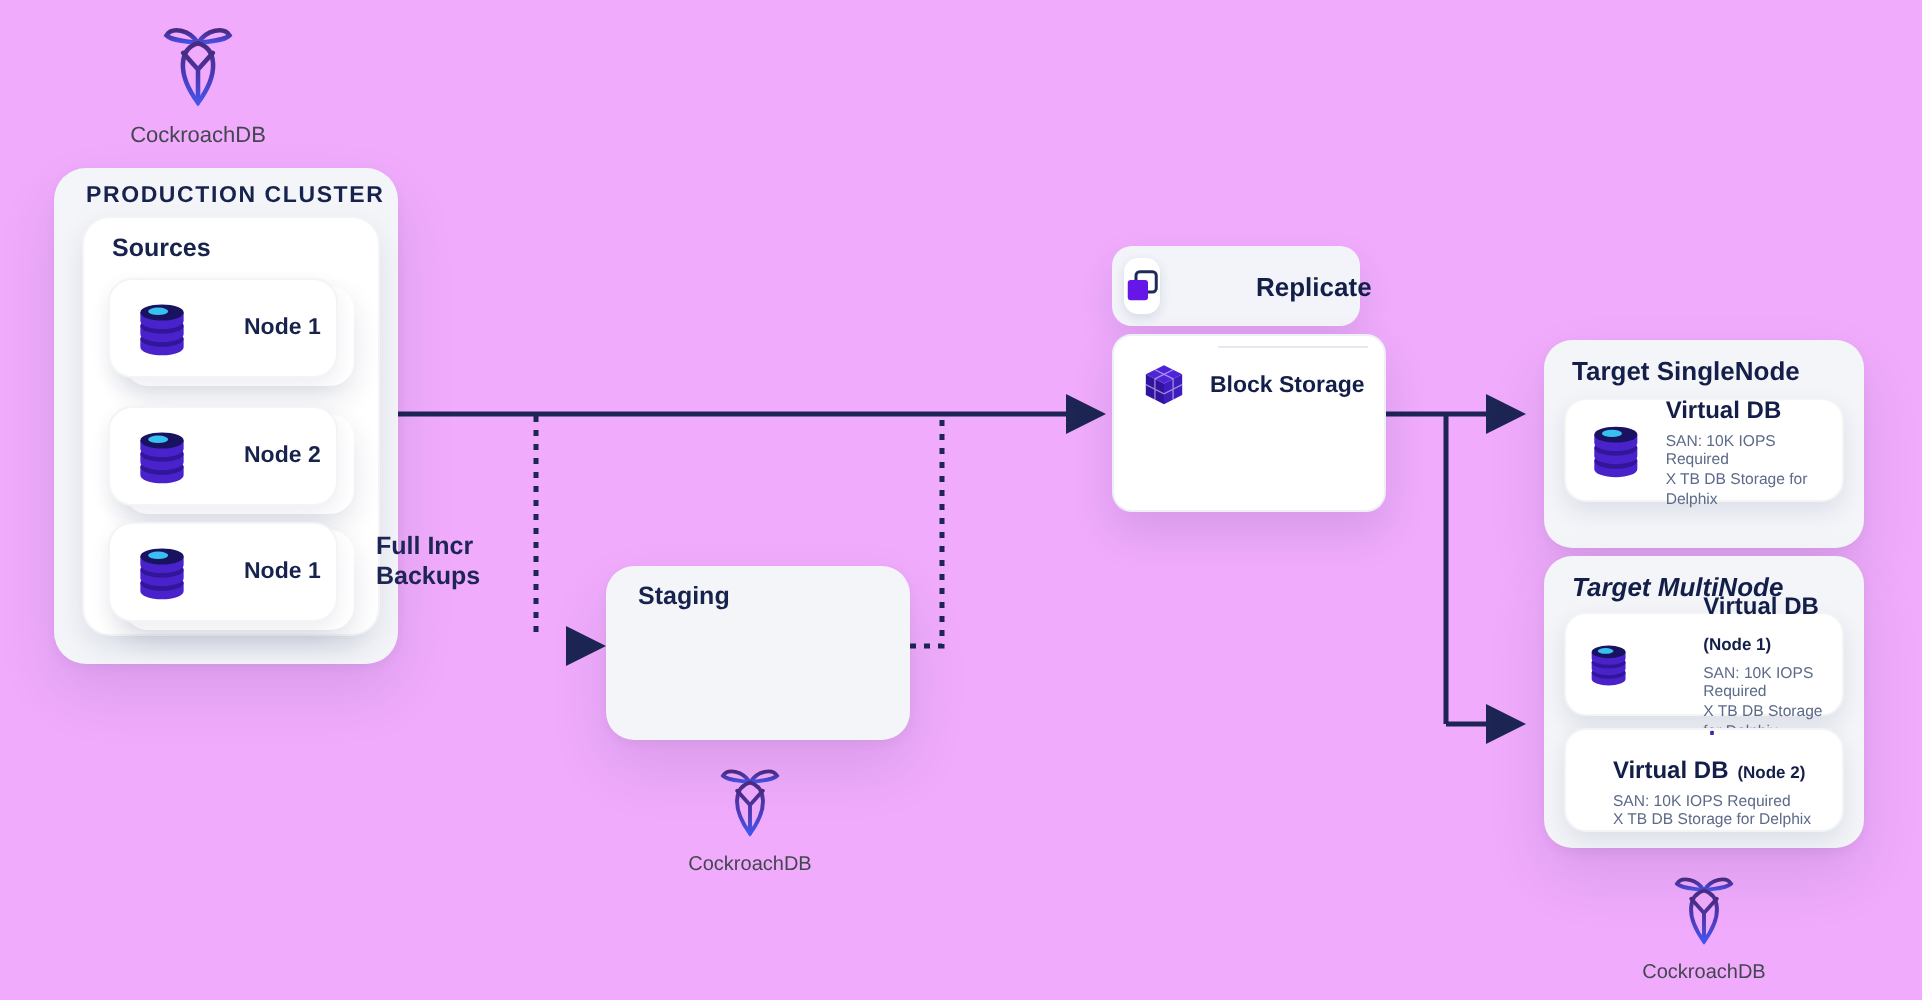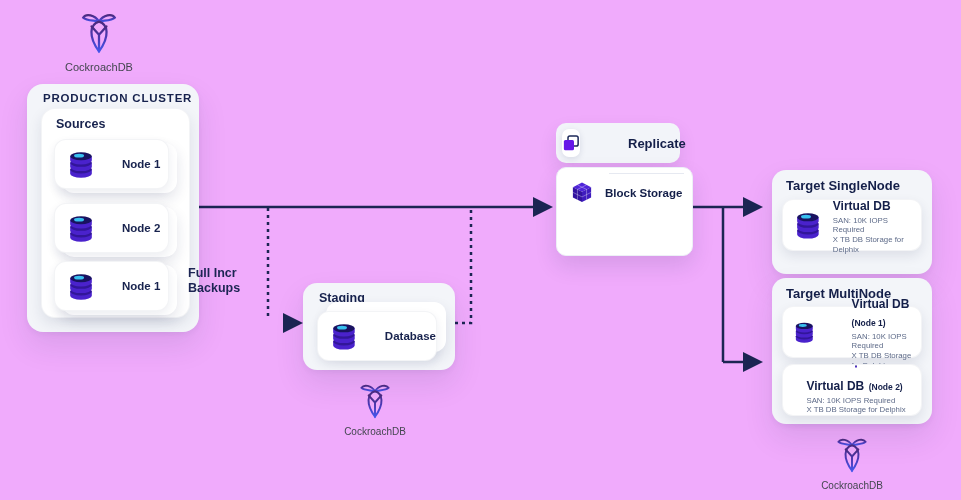--- a/index.html
+++ b/index.html
@@ -152,35 +152,20 @@
   </div>
 
   <div class="abs bold-note" style="left:188px;top:266px;">
     <div>Full Incr</div>
     <div>Backups</div>
   </div>
 
 
   <div class="abs panel" style="left:303px;top:283px;width:152px;height:87px;border-radius:14px;">
     <div class="abs panel-title" style="left:16px;top:8px;">Staging</div>
-    <div class="stack" style="left:14px;top:28px;width:120px;height:50px;">
-      <div class="echo ur"></div>
-      <div class="face">
-        <svg width="36" height="36" viewBox="0 0 44 44">
-          <path d="M8 29 v5.5 a14 5.2 0 0 0 28 0 V29 z" fill="#4a22cc"></path>
-            <ellipse cx="22" cy="29" rx="14" ry="5.2" fill="#321699"></ellipse>
-          <path d="M8 20.5 v5.5 a14 5.2 0 0 0 28 0 v-5.5 z" fill="#4a22cc"></path>
-            <ellipse cx="22" cy="20.5" rx="14" ry="5.2" fill="#321699"></ellipse>
-          <path d="M8 12 v5.5 a14 5.2 0 0 0 28 0 V12 z" fill="#4a22cc"></path>
-            <ellipse cx="22" cy="12" rx="14" ry="5.2" fill="#191260"></ellipse>
-          <ellipse cx="19.5" cy="11.2" rx="6.5" ry="2.4" fill="#38c0ef"></ellipse>
-        </svg>
-        <span class="item-label">Database</span>
-      </div>
-    </div>
   </div>
 
   <div class="abs crdb-logo" style="left:332px;top:381px;width:86px;">
     <svg width="36" height="40" viewBox="0 0 48 52">
       <g fill="none" stroke="url(#crdbGrad)" stroke-width="2.6" stroke-linecap="round">
         <path d="M24 13 C19 5 9 3.5 6 8.5 C9.5 12 18 11.5 24 13"></path>
         <path d="M24 13 C29 5 39 3.5 42 8.5 C38.5 12 30 11.5 24 13"></path>
         <path d="M24 13 C13.5 16 11.5 30 24 47 C36.5 30 34.5 16 24 13 Z"></path>
         <path d="M24 47 V28 M24 28 L15.5 18.5 M24 28 L32.5 18.5"></path>
       </g>
@@ -230,21 +215,21 @@
           <span class="vdb-name">Virtual DB</span>
           <span class="vdb-suffix"></span>
         </div>
         <div class="vdb-detail" style="margin-top:2px;">SAN: 10K IOPS Required</div>
         <div class="vdb-detail">X TB DB Storage for Delphix</div>
       </div>
     </div>
   </div>
 
   <div class="abs panel" style="left:772px;top:278px;width:160px;height:146px;border-radius:14px;">
-    <div class="abs tgt-title" style="left:14px;top:8px;">Target MultiNode</div>
+    <div class="abs tgt-title" style="left:14px;top:8px;font-style:italic;">Target MultiNode</div>
 
     <div class="vdb-card" style="left:10px;top:28px;width:140px;height:52px;gap:34px;">
       <svg width="38" height="38" viewBox="0 0 44 44">
         <path d="M8 29 v5.5 a14 5.2 0 0 0 28 0 V29 z" fill="#4a22cc"></path>
           <ellipse cx="22" cy="29" rx="14" ry="5.2" fill="#321699"></ellipse>
         <path d="M8 20.5 v5.5 a14 5.2 0 0 0 28 0 v-5.5 z" fill="#4a22cc"></path>
           <ellipse cx="22" cy="20.5" rx="14" ry="5.2" fill="#321699"></ellipse>
         <path d="M8 12 v5.5 a14 5.2 0 0 0 28 0 V12 z" fill="#4a22cc"></path>
           <ellipse cx="22" cy="12" rx="14" ry="5.2" fill="#191260"></ellipse>
         <ellipse cx="19.5" cy="11.2" rx="6.5" ry="2.4" fill="#38c0ef"></ellipse>

